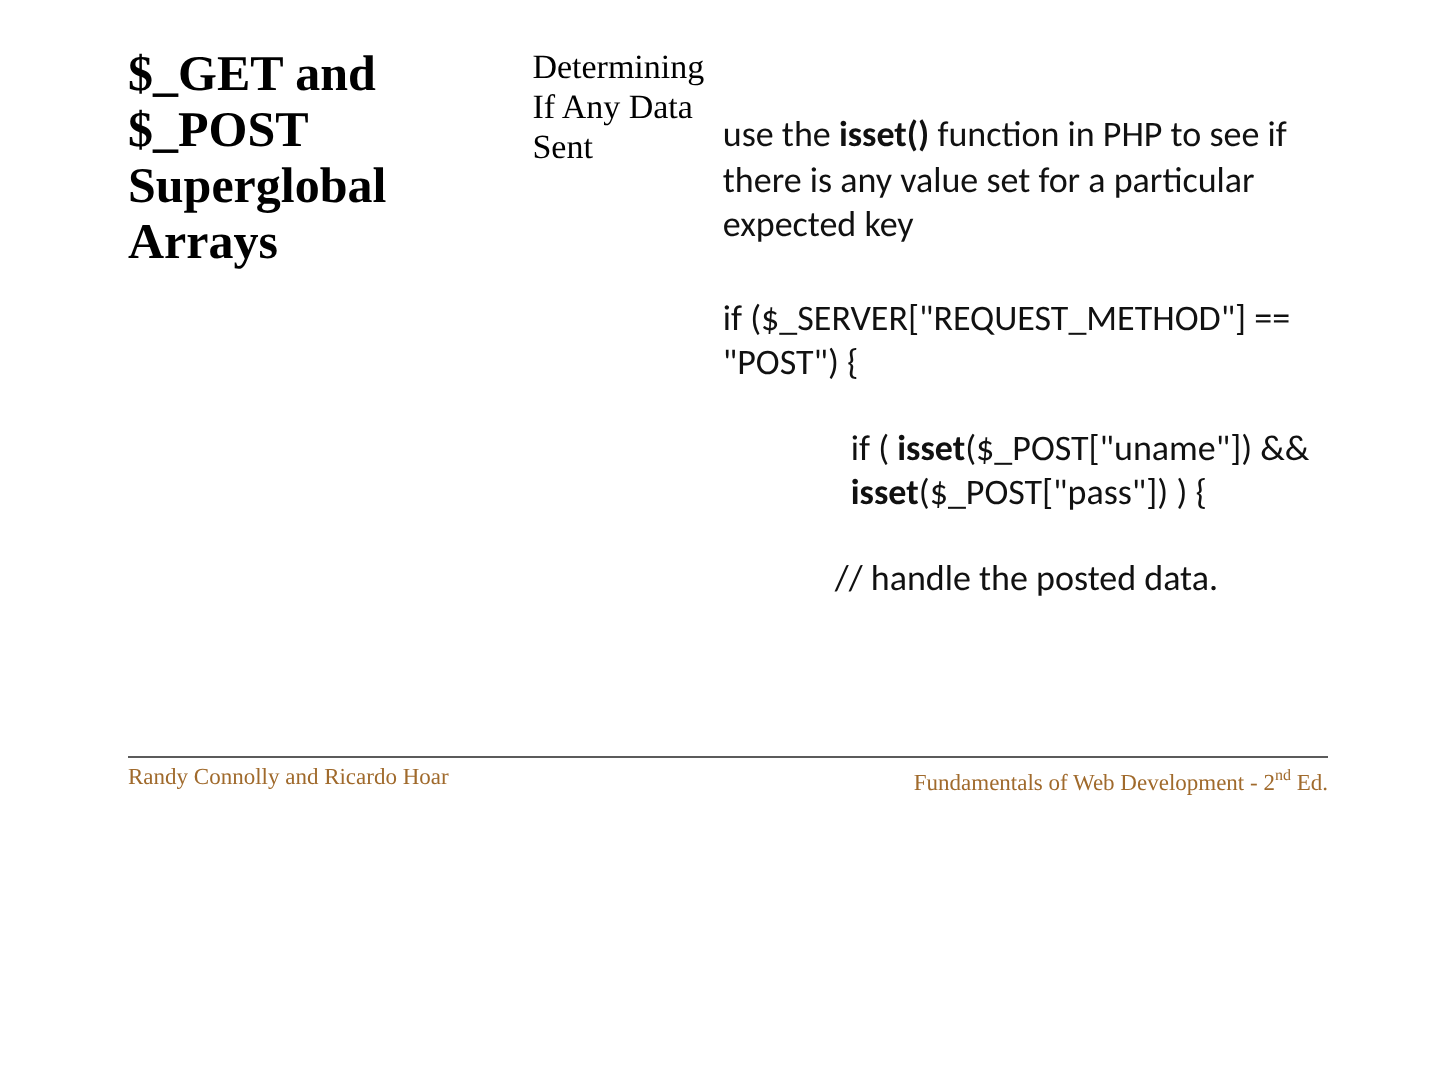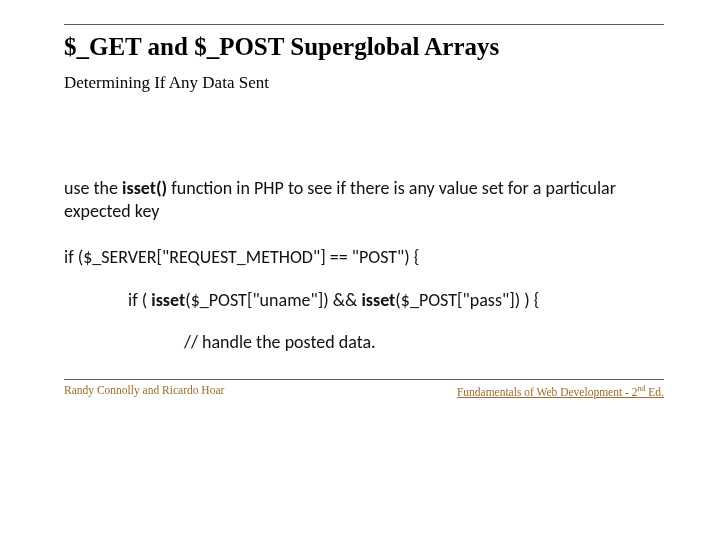--- a/index.html
+++ b/index.html
@@ -2,21 +2,20 @@
 <html><head>
 <meta charset="utf-8">
 <style>
   * { box-sizing: border-box; margin: 0; padding: 0; }
   html, body { width: 720px; height: 540px; background: #fff; font-family: "Times New Roman", Times, serif; color: #000; }
   .slide {
     width: 720px;
     height: 420px;
     padding: 24px 56px 22px 64px;
     display: flex;
-    flex-direction: column;
     position: relative;
   }
   .title-divider {
     border: none;
     border-top: 1.5px solid #5b5b5b;
     margin-bottom: 8px;
   }
   h1.title {
     font-family: "Times New Roman", Times, serif;
     font-weight: bold;
@@ -30,42 +29,42 @@
   }
   .body {
     font-family: Calibri, "Segoe UI", Arial, sans-serif;
     font-size: 18px;
     line-height: 1.25;
     color: #111;
   }
   .para1 { margin-bottom: 24px; margin-top: 32px; }
   .code-line1 { margin-bottom: 20px; }
   .code-line2 { margin-left: 64px; margin-bottom: 20px; }
-  .code-line3 { margin-left: 120px; }
+  .code-line3 { margin-left: 56px; }
   .b { font-weight: bold; }
   .footer {
     position: absolute;
     bottom: 22px;
     left: 64px;
     right: 56px;
   }
   .footer-divider {
     border: none;
     border-top: 1px solid #5b5b5b;
     margin-bottom: 4px;
   }
   .footer-row {
     display: flex;
     justify-content: space-between;
     font-family: "Times New Roman", Times, serif;
     font-size: 11.5px;
     color: #a06a2c;
     gap: 34px;
   }
-  .footer-right { text-align: right; text-decoration: underline; }
+  .footer-right { text-align: right; }
   sup { font-size: 8px; vertical-align: super; }
 </style>
 </head>
 <body>
 
 <div class="slide">
   <hr class="title-divider">
   <h1 class="title">$_GET and $_POST Superglobal Arrays</h1>
   <div class="subtitle">Determining If Any Data Sent</div>
 

